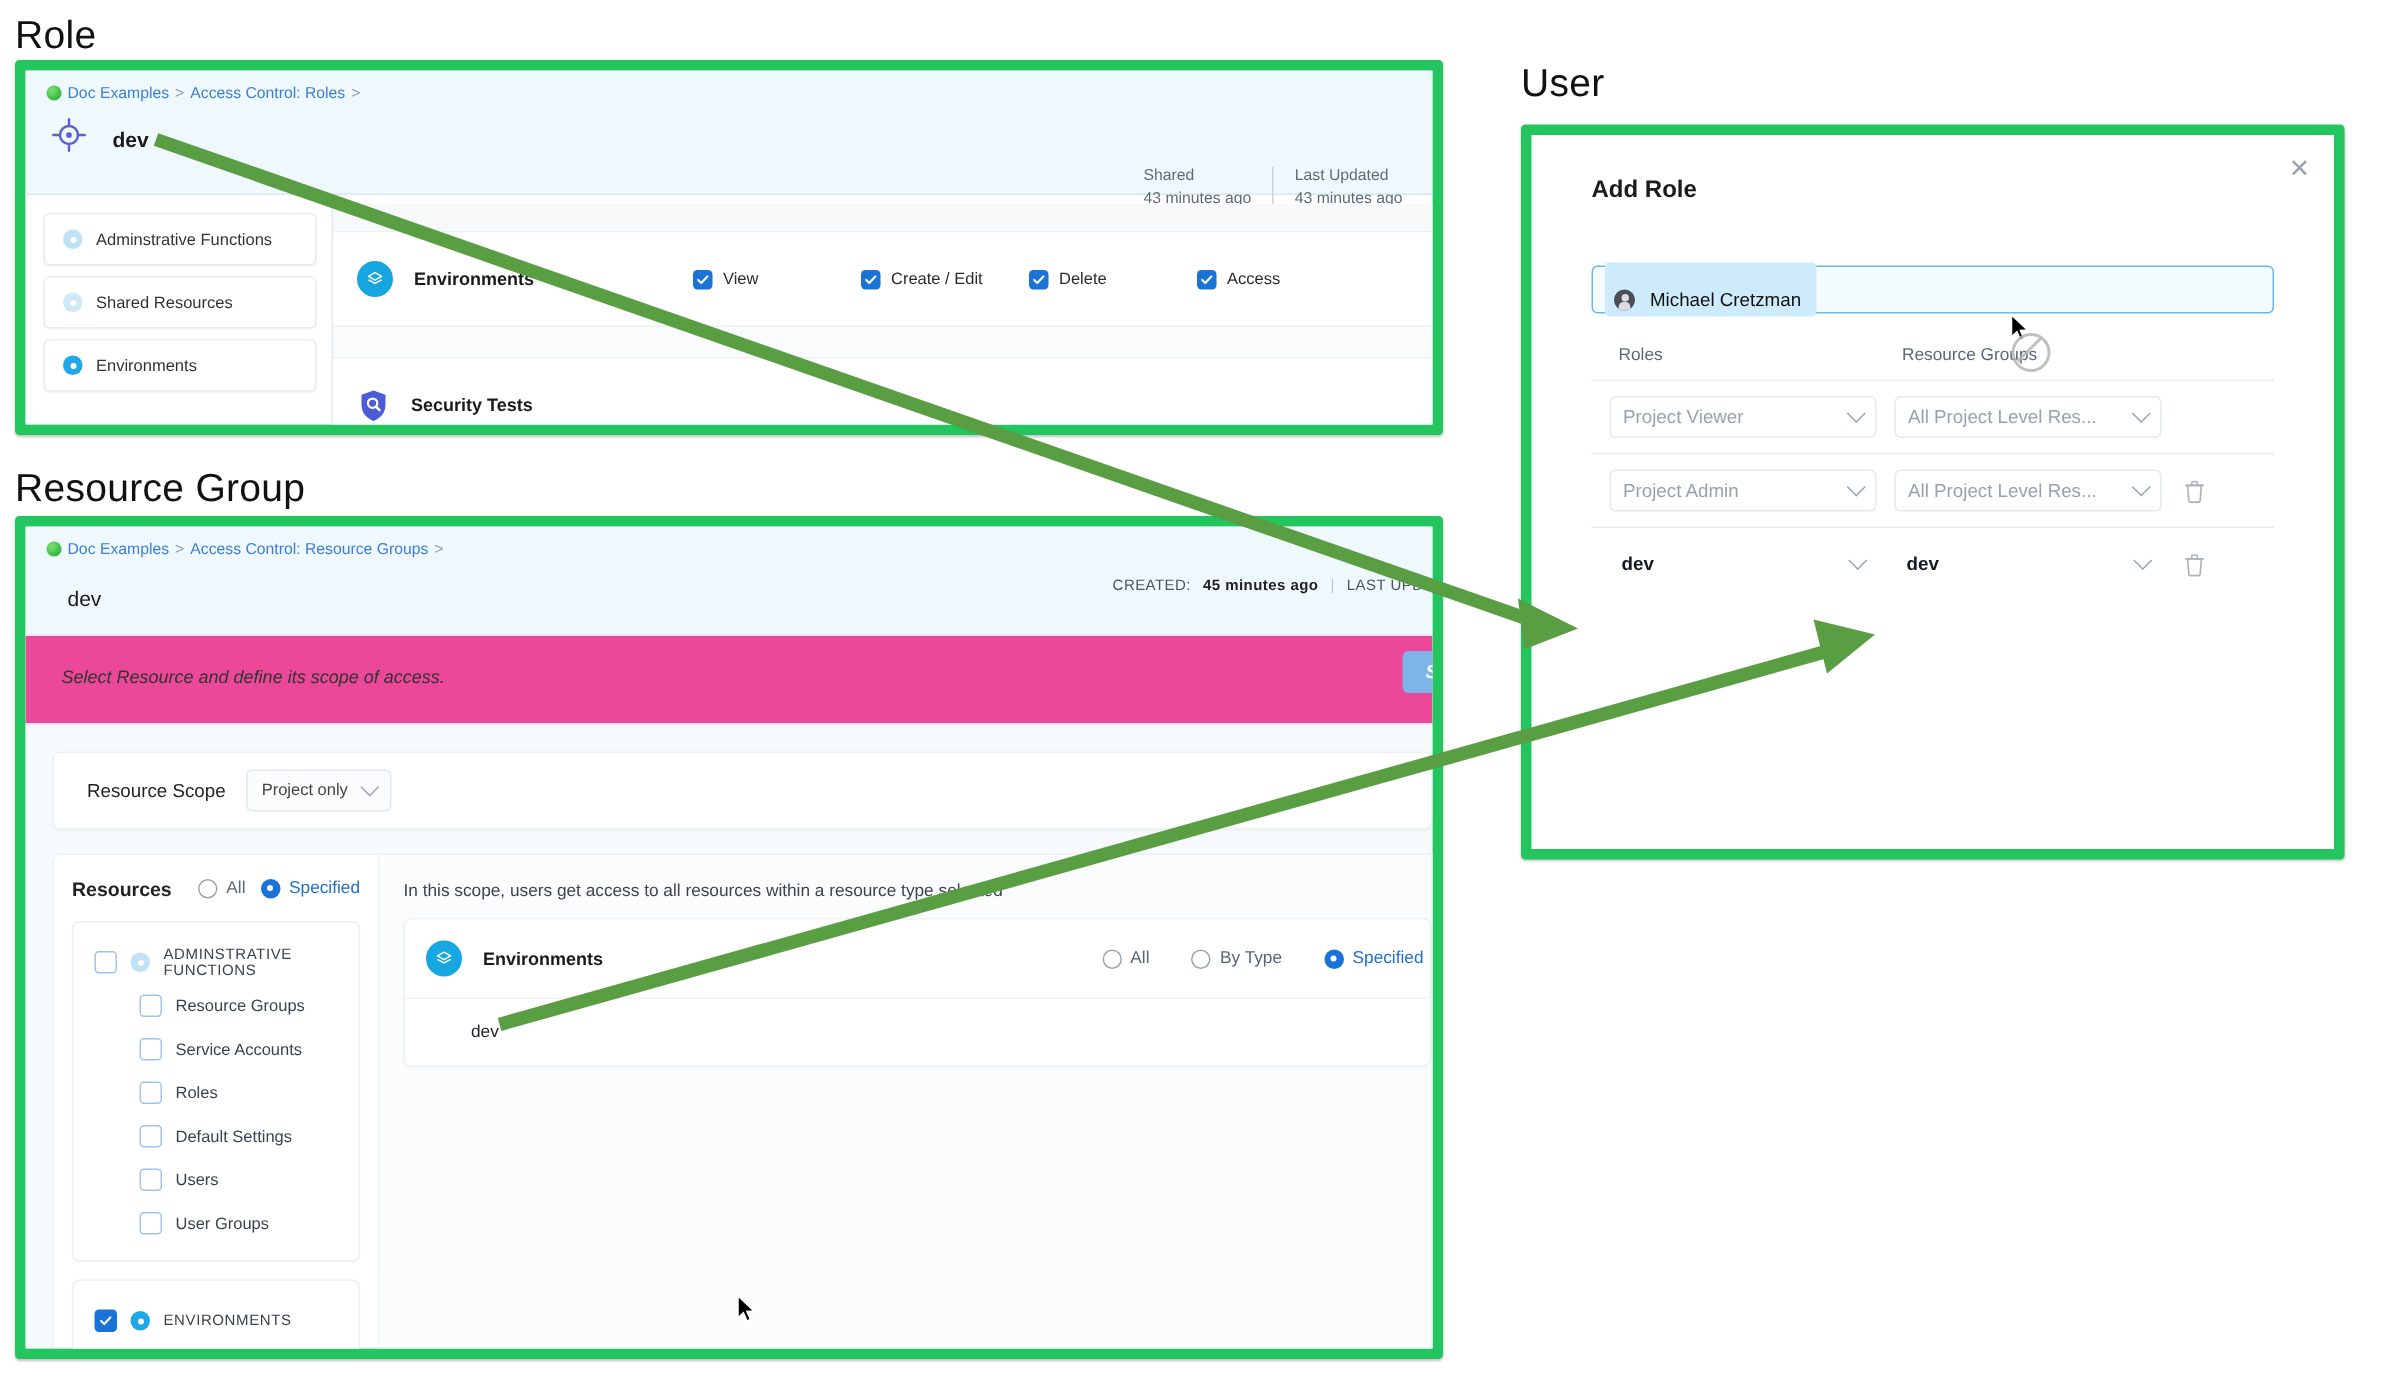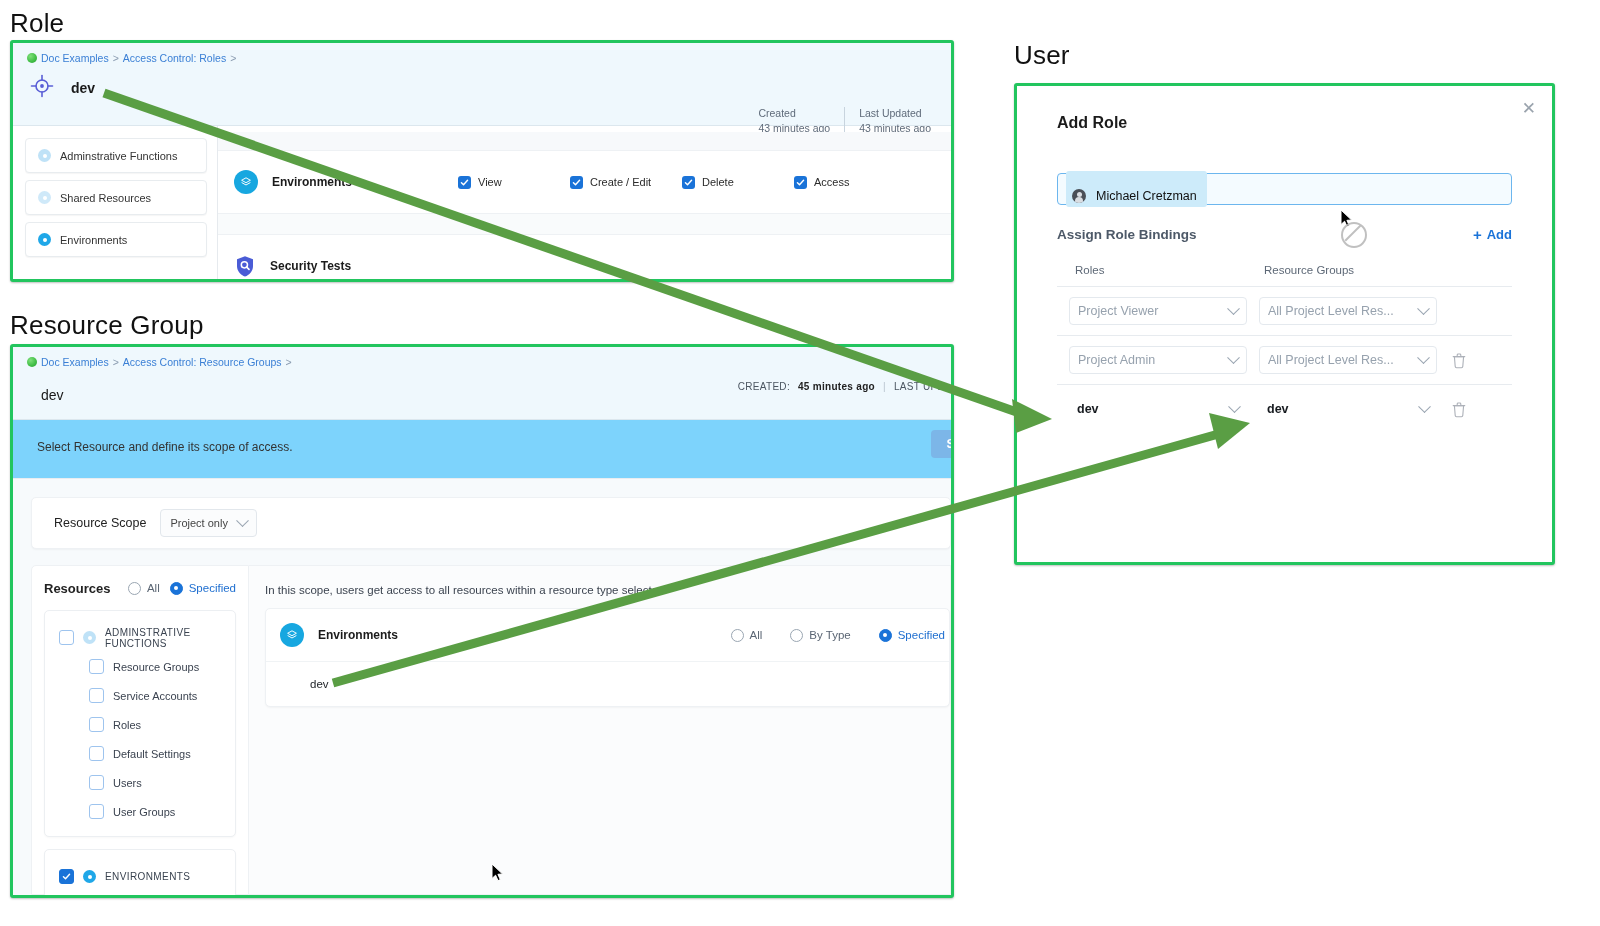--- a/index.html
+++ b/index.html
@@ -15,21 +15,21 @@
   .abs{position:absolute;}
 
   
   .caption{
     font-size:26px;color:#111;font-weight:400;letter-spacing:.2px;
   }
 
   
   .panel{
     background:#fff;
-    border:3px solid #22c55e;
+    border:7px solid #22c55e;
     border-radius:3px;
     box-shadow:0 1px 2px rgba(0,0,0,.25);
     overflow:hidden;
   }
 
   
   #role-panel{left:10px;top:40px;width:938px;height:236px;}
   .role-head{
     background:#eff8fd;height:82px;position:relative;
     border-bottom:1px solid #dce7ee;
@@ -97,21 +97,21 @@
   #rg-panel{left:10px;top:344px;width:938px;height:548px;}
   .rg-head{background:#eff8fd;height:72px;position:relative;border-bottom:1px solid #dce7ee;}
   .rg-title{position:absolute;left:28px;top:40px;font-size:14px;color:#1a1a1a;}
   .rg-meta{
     position:absolute;right:6px;top:34px;font-size:10px;color:#4b5560;
     letter-spacing:.3px;white-space:nowrap;display:flex;align-items:center;gap:8px;
   }
   .rg-meta b{font-weight:700;color:#222;text-align:center;}
   .rg-meta .divide{color:#b9c5ce;}
   .rg-sub{
-    height:58px;background:#7dd3fc;position:relative;border-bottom:1px solid #e9edf1;
+    height:58px;background:#ec4899;position:relative;border-bottom:1px solid #e9edf1;font-style:italic;
   }
   .rg-sub .t{position:absolute;left:24px;top:20px;font-size:12px;color:#333;}
   .save-btn{
     position:absolute;left:918px;top:10px;width:60px;height:28px;border-radius:4px;
     background:#7cb6e8;color:#fff;font-size:12.5px;font-weight:600;
     display:flex;align-items:center;justify-content:center;overflow:hidden;
   }
   .rg-body{background:#f7fafc;height:416px;position:relative;}
   .scope-card{
     position:absolute;left:18px;top:18px;right:0;height:52px;background:#fff;
@@ -245,21 +245,21 @@
             <line x1="13" y1="19" x2="13" y2="23.5" stroke="#5a5fd6" stroke-width="1.6" stroke-linecap="round"></line>
             <line x1="2.5" y1="13" x2="7" y2="13" stroke="#5a5fd6" stroke-width="1.6" stroke-linecap="round"></line>
             <line x1="19" y1="13" x2="23.5" y2="13" stroke="#5a5fd6" stroke-width="1.6" stroke-linecap="round"></line>
           </svg>
         </span>
         <span class="role-title">dev</span>
       </div>
 
       <div class="meta-box">
         <div class="meta-col">
-          <span class="lbl">Created</span>
+          <span class="lbl">Shared</span>
           <span>43 minutes ago</span>
         </div>
         <div class="meta-col">
           <span class="lbl">Last Updated</span>
           <span>43 minutes ago</span>
         </div>
       </div>
     </div>
 
     <div class="role-body">
@@ -480,27 +480,20 @@
 
     <div class="dlg-inner">
 
       <div class="user-field">
         <span class="user-chip">
           <span class="avatar"></span>
           <span>Michael Cretzman</span>
         </span>
       </div>
 
-      <div class="bindings-row">
-        <span class="bindings-lbl">Assign Role Bindings</span>
-        <span class="add-link">
-          <span class="plus">+</span>
-          <span>Add</span>
-        </span>
-      </div>
 
       <div class="bind-head">
         <span class="col-roles">Roles</span>
         <span class="col-rg">Resource Groups</span>
       </div>
 
       <div class="bind-rows">
         <div class="bind-row">
           <span class="psel">
             <span class="v">Project Viewer</span>

